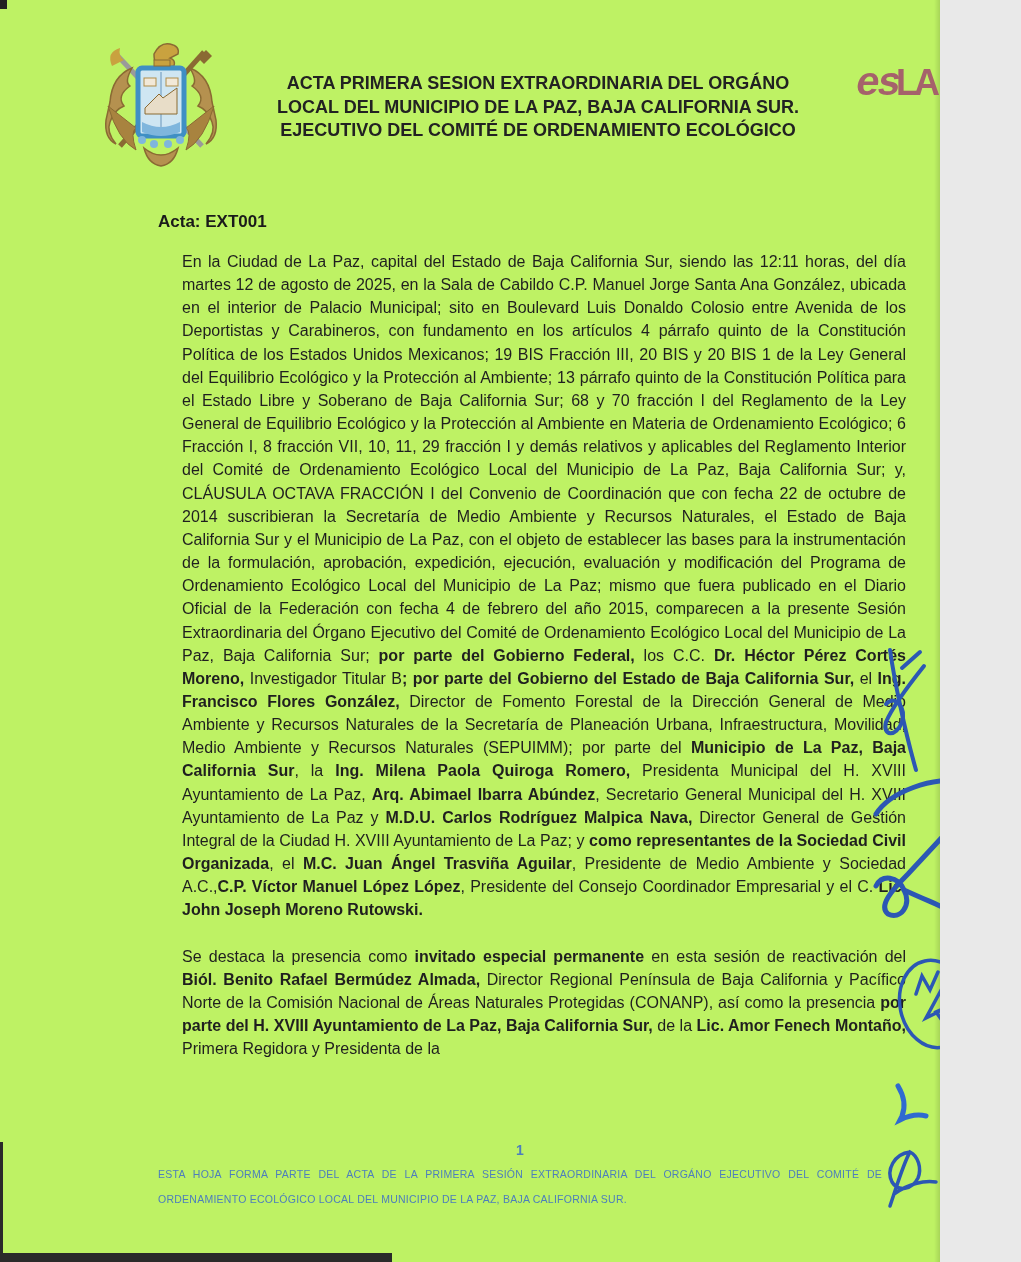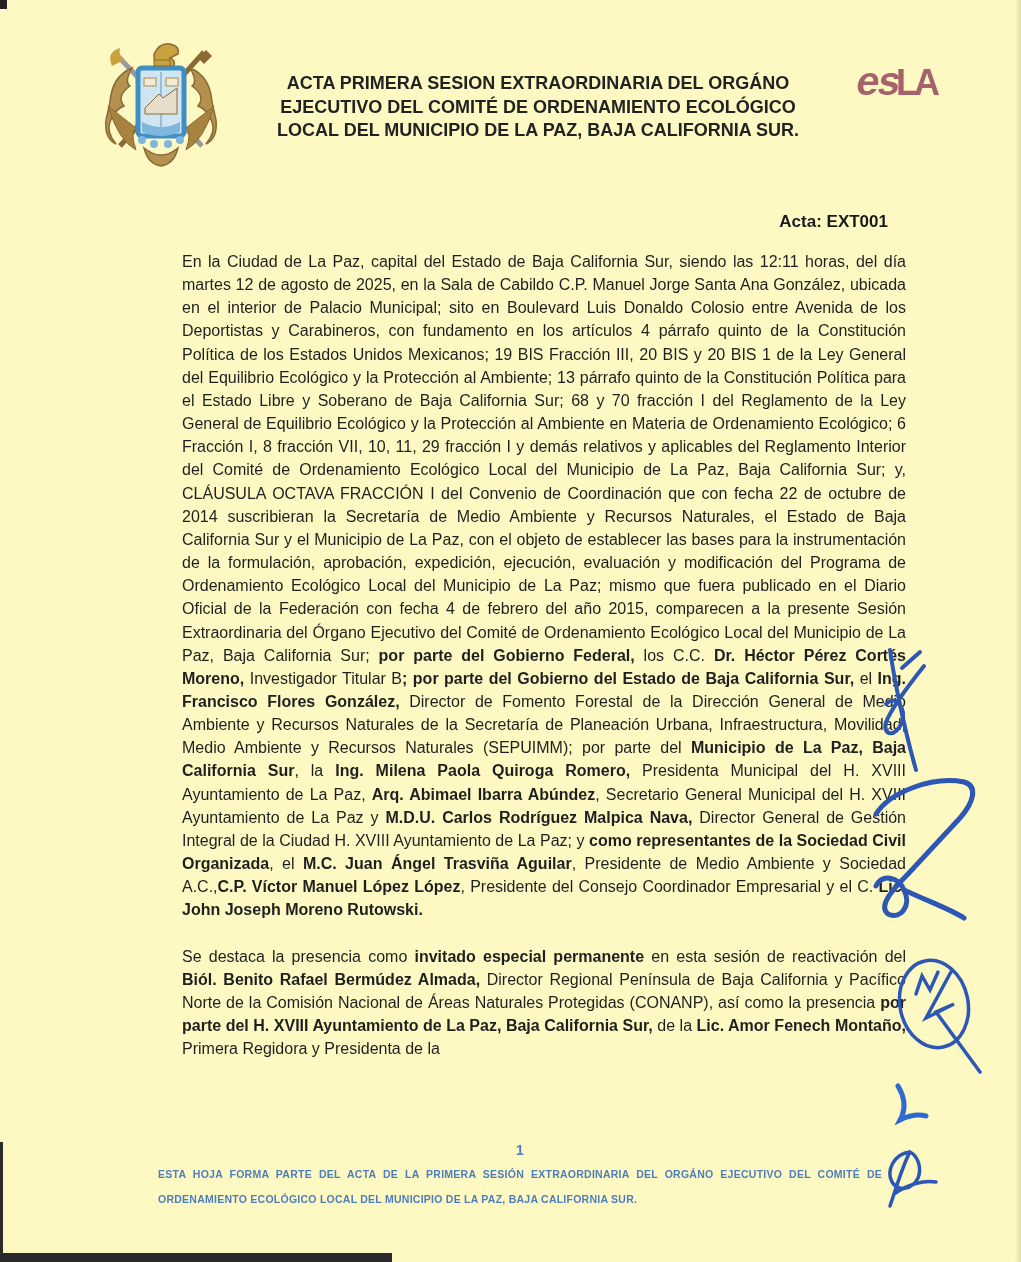--- a/index.html
+++ b/index.html
@@ -1,19 +1,19 @@
 <!DOCTYPE html>
 <html><head>
 <meta charset="utf-8">
 <style>
   html,body{margin:0;padding:0;background:#e9e9e9;}
   .page{
     position:relative;
-    width:1021px;height:1262px;
-    background:#fef9c3;
+    width:940px;height:1262px;
+    background:#bef264;
     overflow:hidden;
     font-family:"Liberation Sans",sans-serif;
     color:#1f1f1f;
   }
   
   .scan-corner-tl{position:absolute;left:0;top:0;width:7px;height:9px;background:#222;}
   .scan-left-line{position:absolute;left:0;top:1142px;width:3px;height:120px;background:#2a2a2a;}
   .scan-bottom-bar{position:absolute;left:0;top:1253px;width:392px;height:9px;background:#2a2a2a;}
   .scan-right-edge{position:absolute;right:0;top:0;width:6px;height:1262px;
     background:linear-gradient(to right,rgba(0,0,0,0),rgba(0,0,0,0.12));}
@@ -24,32 +24,32 @@
   .title-block{position:absolute;left:238px;top:72px;width:600px;text-align:center;}
   .title-line{font-weight:bold;font-size:18px;line-height:23.5px;color:#222;}
   .logo{position:absolute;left:856px;top:56px;width:134px;height:120px;color:#a5626b;}
   .logo .row1{position:absolute;left:0;top:6px;white-space:nowrap;}
   .logo .es{font-family:Liberation Mono, monospace;font-style:italic;font-weight:bold;font-size:40px;letter-spacing:-3px;}
   .logo .la{font-weight:900;font-size:36px;letter-spacing:-4px;margin-left:-2px;}
   .logo .row2{position:absolute;left:24px;top:52px;white-space:nowrap;font-weight:900;font-size:50px;letter-spacing:-4px;}
   .logo .wave{font-size:30px;font-weight:bold;letter-spacing:0;}
 
   
-  .acta-label{position:absolute;left:158px;top:212px;width:730px;text-align:right;
+  .acta-label{position:absolute;left:158px;top:212px;width:730px;
     font-weight:bold;font-size:17px;color:#1a1a1a;}
 
   
   .body-text{position:absolute;left:158px;top:250px;width:724px;margin-left:24px;}
   .para{font-size:16px;line-height:23.15px;text-align:justify;margin:0 0 23px 0;}
   .para span.b{font-weight:bold;}
 
   
   .footer{position:absolute;left:158px;top:1142px;width:724px;color:#4d7ebc;}
   .page-number{text-align:center;font-weight:bold;font-size:14px;line-height:16px;}
-  .footer-note{margin-top:4px;font-weight:bold;font-size:10.5px;line-height:25px;
+  .footer-note{margin-top:4px;font-weight:normal;font-size:10.5px;line-height:25px;
     letter-spacing:0.25px;text-align:justify;}
 
   
   .pen{position:absolute;pointer-events:none;}
 </style>
 </head>
 <body>
 
 <div class="page">
 
@@ -83,22 +83,22 @@
       <path d="M44 86 q19 10 38 0 l0 10 q-19 8 -38 0 z" fill="#7fb6dd"></path>
       <circle cx="44" cy="104" r="4" fill="#7fb6dd"></circle>
       <circle cx="56" cy="108" r="4" fill="#7fb6dd"></circle>
       <circle cx="70" cy="108" r="4" fill="#7fb6dd"></circle>
       <circle cx="82" cy="104" r="4" fill="#7fb6dd"></circle>
       <rect x="56" y="24" width="16" height="6" fill="#c9a23f" stroke="#8a6a33" stroke-width="1"></rect>
     </svg>
 
     <div class="title-block">
       <div class="title-line">ACTA PRIMERA SESION EXTRAORDINARIA DEL ORGÁNO</div>
+      <div class="title-line">LOCAL DEL MUNICIPIO DE LA PAZ, BAJA CALIFORNIA SUR.</div>
       <div class="title-line">EJECUTIVO DEL COMITÉ DE ORDENAMIENTO ECOLÓGICO</div>
-      <div class="title-line">LOCAL DEL MUNICIPIO DE LA PAZ, BAJA CALIFORNIA SUR.</div>
     </div>
 
     <div class="logo" style="color: rgb(165, 98, 107);">
       <div class="row1">
         <span class="es">es</span><span class="la">LA</span>
       </div>
     </div>
   </div>
 
   <div class="acta-label">Acta: EXT001</div>

